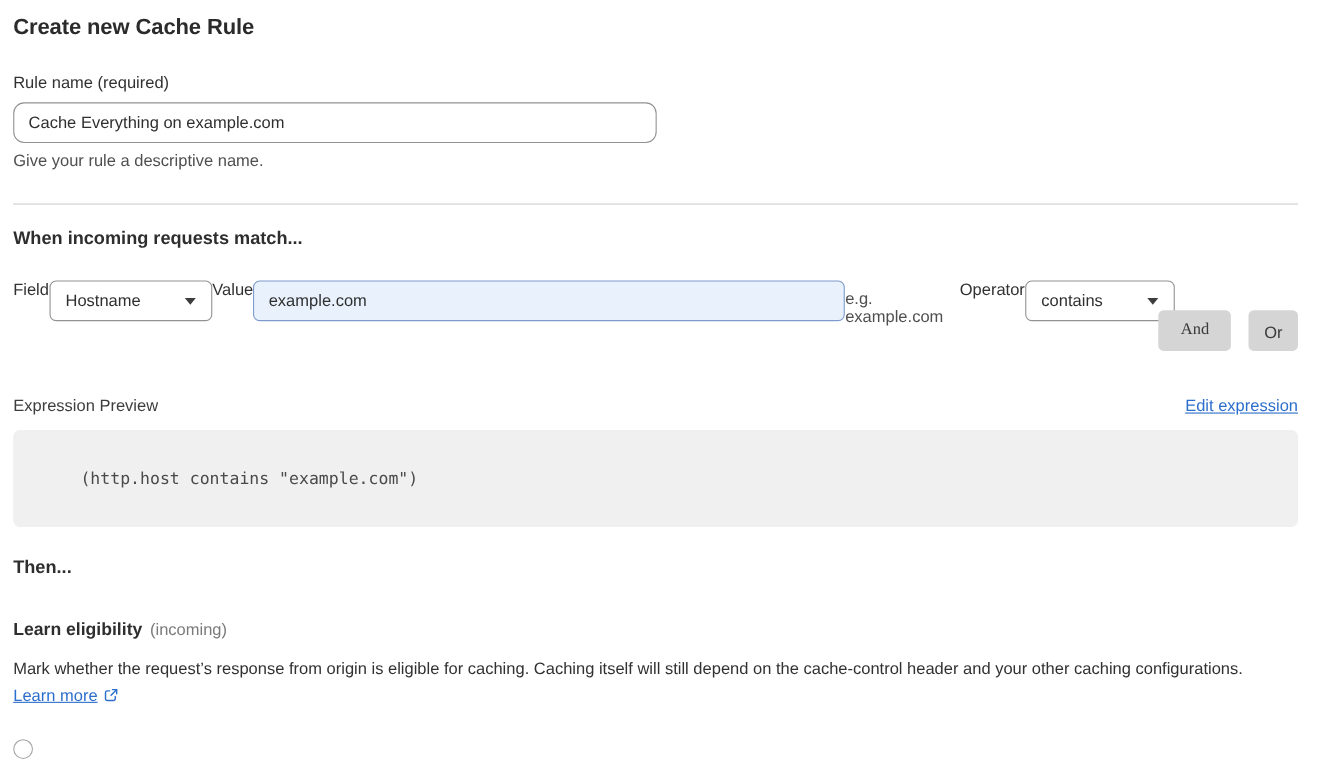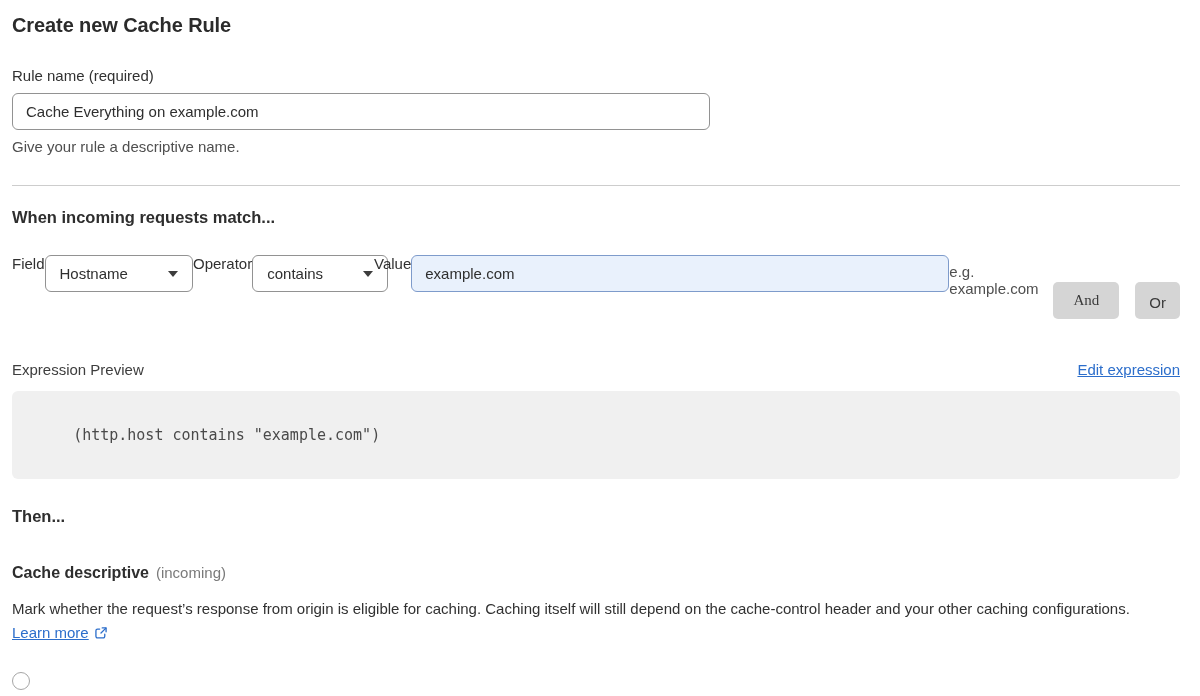--- a/index.html
+++ b/index.html
@@ -33,21 +33,21 @@
     height: 37px;
     border: 1px solid #929292;
     border-radius: 6px;
     padding: 0 13px;
     font-size: 15px;
     font-family: "Liberation Sans", sans-serif;
     color: #2f2f2f;
     background: #fff;
     outline: none;
   }
-  .rule-name-input { width: 698px; }
+  .rule-name-input { width: 585px; border-radius: 10px; }
 
   .help-text {
     font-size: 15px;
     color: #4f4f4f;
     margin-top: 8px;
   }
 
   .divider {
     border: none;
     border-top: 1px solid #cdcdcd;
@@ -196,51 +196,51 @@
   <div class="condition-row">
 
     <div class="cond-col col-field">
       <span class="field-label">Field</span>
       <div class="select-box">
         <span>Hostname</span>
         <span class="caret"></span>
       </div>
     </div>
 
+    <div class="cond-col col-value">
+      <span class="field-label">Value</span>
+      <input type="text" class="text-input value-input" value="example.com" style="">
+      <div class="help-text">e.g. example.com</div>
+    </div>
+
     <div class="cond-col col-operator">
       <span class="field-label">Operator</span>
       <div class="select-box">
         <span>contains</span>
         <span class="caret"></span>
       </div>
     </div>
 
-    <div class="cond-col col-value">
-      <span class="field-label">Value</span>
-      <input type="text" class="text-input value-input" value="example.com" style="">
-      <div class="help-text">e.g. example.com</div>
-    </div>
-
     <button class="logic-btn and-btn">And</button>
     <button class="logic-btn or-btn">Or</button>
   </div>
 
   <div class="expr-row">
     <span class="expr-label">Expression Preview</span>
     <a class="link" href="#">Edit expression</a>
   </div>
 
   <div class="code-block">
     <span>(http.host contains "example.com")</span>
   </div>
 
   <h2 class="section-heading then-heading">Then...</h2>
 
   <div class="elig-heading">
-    <span class="elig-title">Cache descriptive</span>
+    <span class="elig-title">Learn eligibility</span>
     <span class="elig-required">(incoming)</span>
   </div>
 
   <p class="description"><span>Mark whether the request’s response from origin is eligible for caching. Caching itself will still depend on the cache-control header and your other caching configurations.</span>
     <a class="link" href="#">Learn more</a><span class="ext-icon"><svg width="14" height="14" viewBox="0 0 16 16" fill="none">
           <path d="M6.5 3.5H4A1.8 1.8 0 0 0 2.2 5.3v6.5A1.8 1.8 0 0 0 4 13.6h6.5a1.8 1.8 0 0 0 1.8-1.8V9.3" stroke="#2c6ecb" stroke-width="1.5" stroke-linecap="round"></path>
           <path d="M9.4 2.2h4.4v4.4" stroke="#2c6ecb" stroke-width="1.5" stroke-linecap="round" stroke-linejoin="round"></path>
           <path d="M13.6 2.4 8 8" stroke="#2c6ecb" stroke-width="1.5" stroke-linecap="round"></path>
         </svg></span></p>
 

